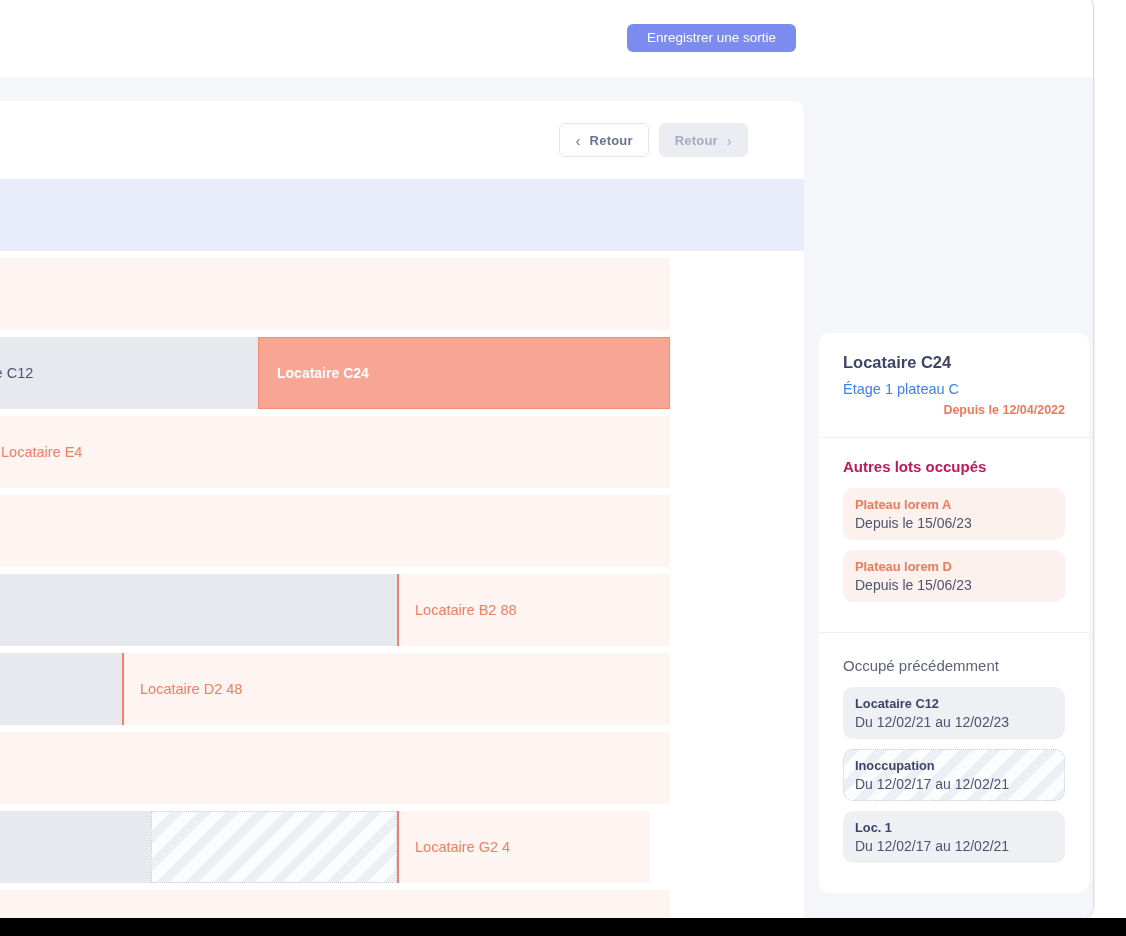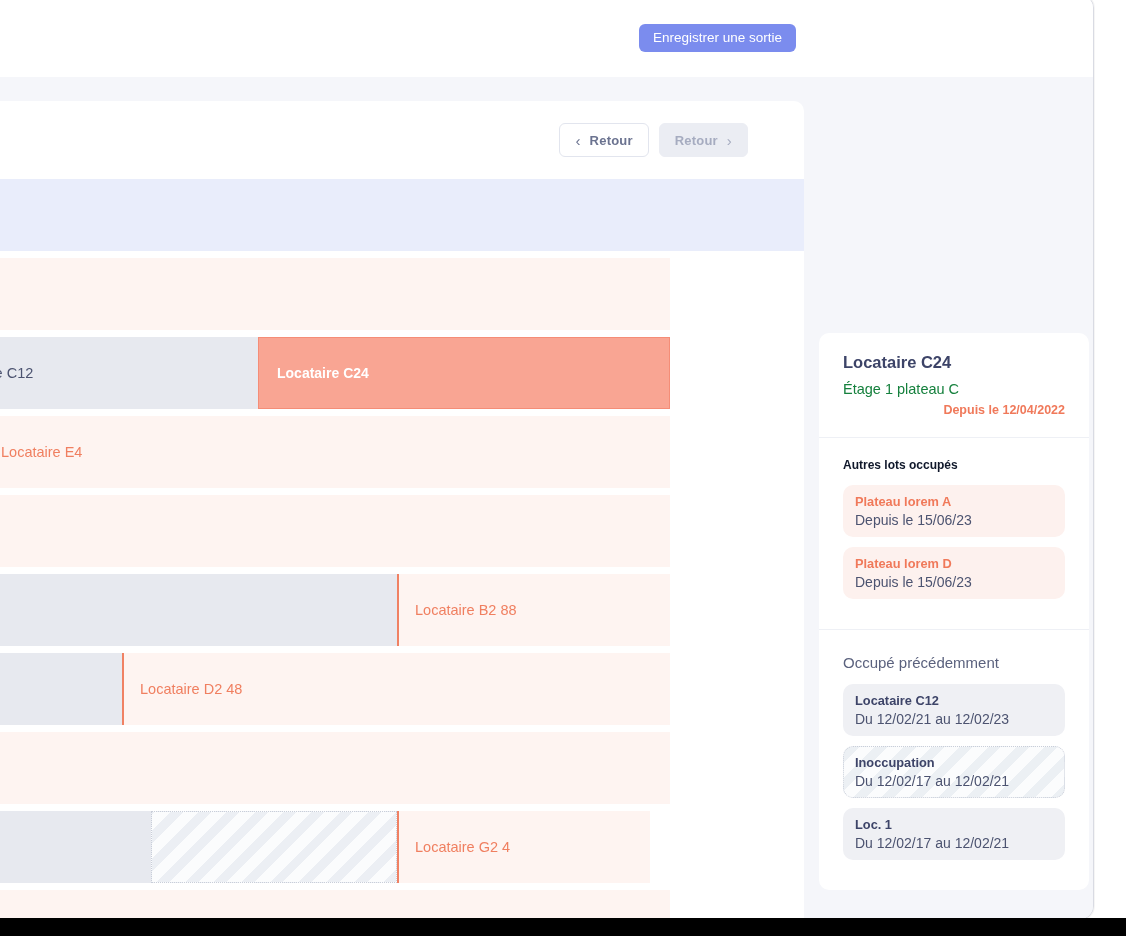--- a/index.html
+++ b/index.html
@@ -25,21 +25,21 @@
   
   .topbar{
     position:absolute;left:0;top:0;width:1152px;height:82px;background:#ffffff;
     border-bottom:1px solid #eceef4;
   }
   .btn{
     position:absolute;top:29px;height:28px;line-height:28px;
     border-radius:6px;font-size:13.5px;color:#ffffff;
     text-align:center;border:none;cursor:pointer;white-space:nowrap;
     font-family:"Liberation Sans", sans-serif;
-    padding:0 14px;
+    padding:0 20px;
   }
   .btn-sortie{right:297px;background:#7b8cee;}
   .btn-entree{right:110px;background:#f9714f;}
 
   
   .content{position:absolute;left:0;top:82px;width:1152px;height:842px;background:#F5F6FA;}
 
   
   .timeline-card{
     position:absolute;left:-60px;top:24px;width:923px;
@@ -80,23 +80,23 @@
   .divider{position:absolute;top:0;width:1.6px;height:72px;background:#F08163;}
 
   
   .side{
     position:absolute;left:878px;top:256px;width:270px;background:#ffffff;
     border-radius:10px;overflow:hidden;
   }
   .side-sec{padding:20px 24px;}
   .side-sec.b{border-bottom:1px solid #eef0f5;}
   .side-title{font-size:16.5px;font-weight:bold;color:#3d4468;margin:0 0 9px 0;}
-  .side-sub{font-size:14.5px;color:#15803d;margin:0 0 6px 0;}
+  .side-sub{font-size:14.5px;color:#3b82f6;margin:0 0 6px 0;}
   .side-since{font-size:12.5px;color:#F0795A;font-weight:bold;margin:0;text-align:right;}
-  .sec-head{font-size:12px;font-weight:bold;color:#0f172a;margin:0 0 13px 0;}
+  .sec-head{font-size:15px;font-weight:bold;color:#be185d;margin:0 0 13px 0;}
   .sec-head.light{font-weight:normal;color:#5b627e;font-size:15px;margin-top:4px;}
   .item{border-radius:10px;padding:9px 12px;margin-bottom:10px;}
   .item.pinkbg{background:#FDF1EE;}
   .item.greybg{background:#EFF0F4;}
   .item.hatchbg{
     background-color:#fbfcfd;
     background-image:repeating-linear-gradient(-45deg,#ecf0f4 0 9px,#fbfcfd 9px 20px);
     border:1px dotted #c9ced9;padding:8px 11px;
   }
   .item-t{font-size:12.8px;font-weight:bold;margin:0 0 3px 0;}

